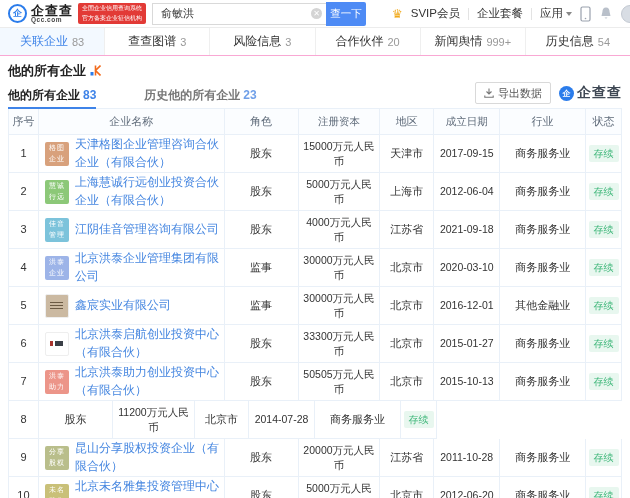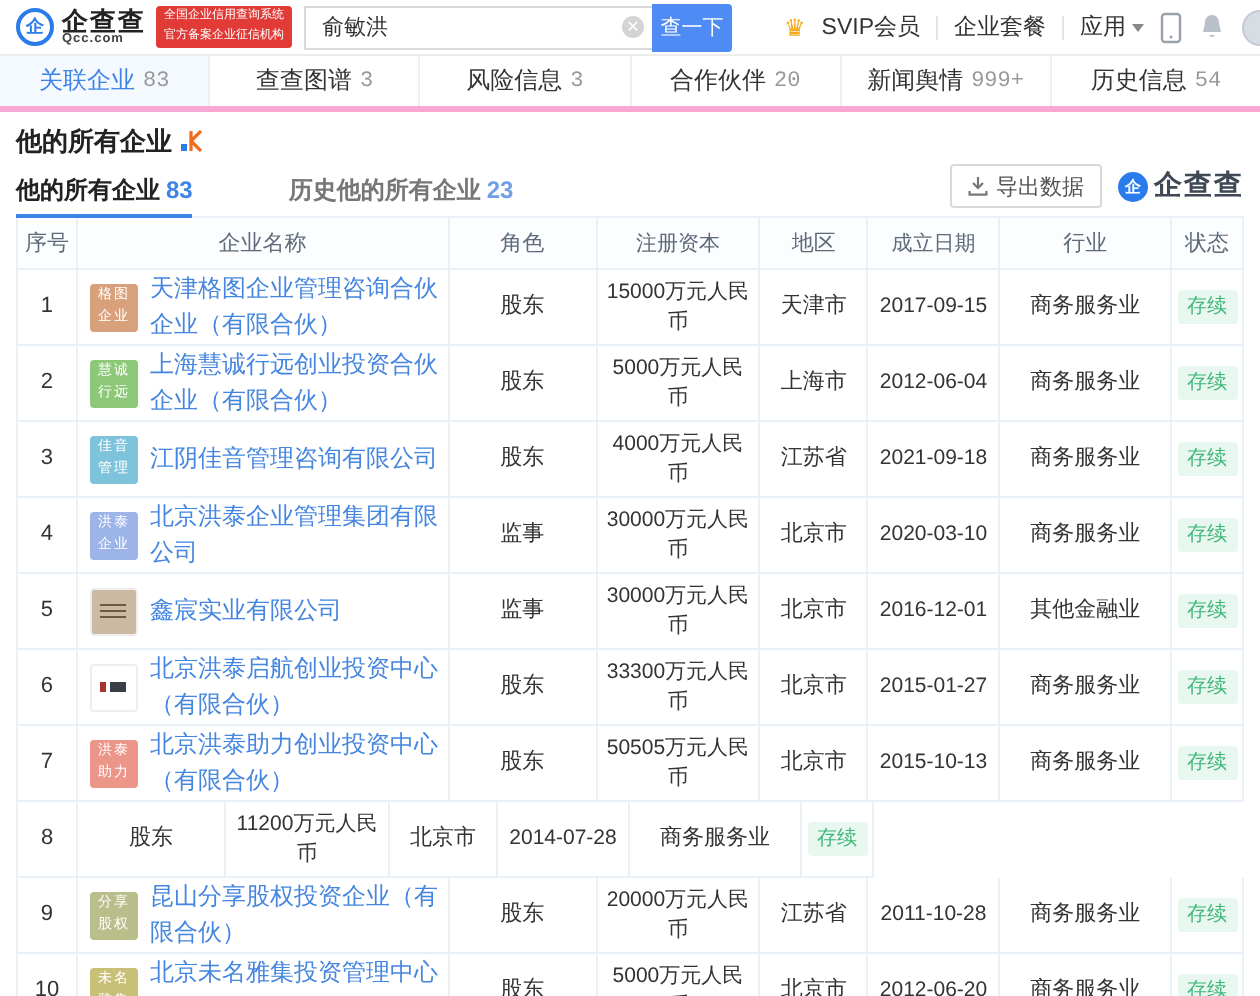--- a/index.html
+++ b/index.html
@@ -28,21 +28,21 @@
   .crown { color:#f0a818; font-size:12px; line-height:1; }
   .svip { color:#c8881e; }
   .vdiv { width:1px; height:12px; background:#e3e3e3; }
   .nav-item { color:#333; cursor:pointer; }
   .caret { display:inline-block; width:0; height:0; border-left:3.5px solid transparent;
     border-right:3.5px solid transparent; border-top:4px solid #888; margin-left:3px; vertical-align:middle; }
   .icon-svg { display:inline-block; vertical-align:middle; }
   .avatar { width:18px; height:18px; border-radius:50%; background:#d8dde4; border:1px solid #c3c9d2; margin-right:-9px; flex:none; }
 
   
-  .tabbar { height:28px; display:flex; border-bottom:3px solid #f9a8d4;font-family:Liberation Mono, monospace; }
+  .tabbar { height:28px; display:flex; border-bottom:1px solid #f9a8d4; }
   .tab { flex:1; display:flex; align-items:center; justify-content:center; gap:4px; font-size:12px;
     color:#333; border-right:1px solid #efefef; cursor:pointer; background:#fff; }
   .tab:last-child { border-right:none; }
   .tab .cnt { color:#999; font-size:11px; }
   .tab.active { background:#f3f9ff; color:#3e83e8; }
 
   
   .section-head { padding:7px 8px 0; }
   .sec-title-row { display:flex; align-items:center; gap:4px; height:15px; }
   .sec-title { font-size:13px; font-weight:bold; color:#222; }

